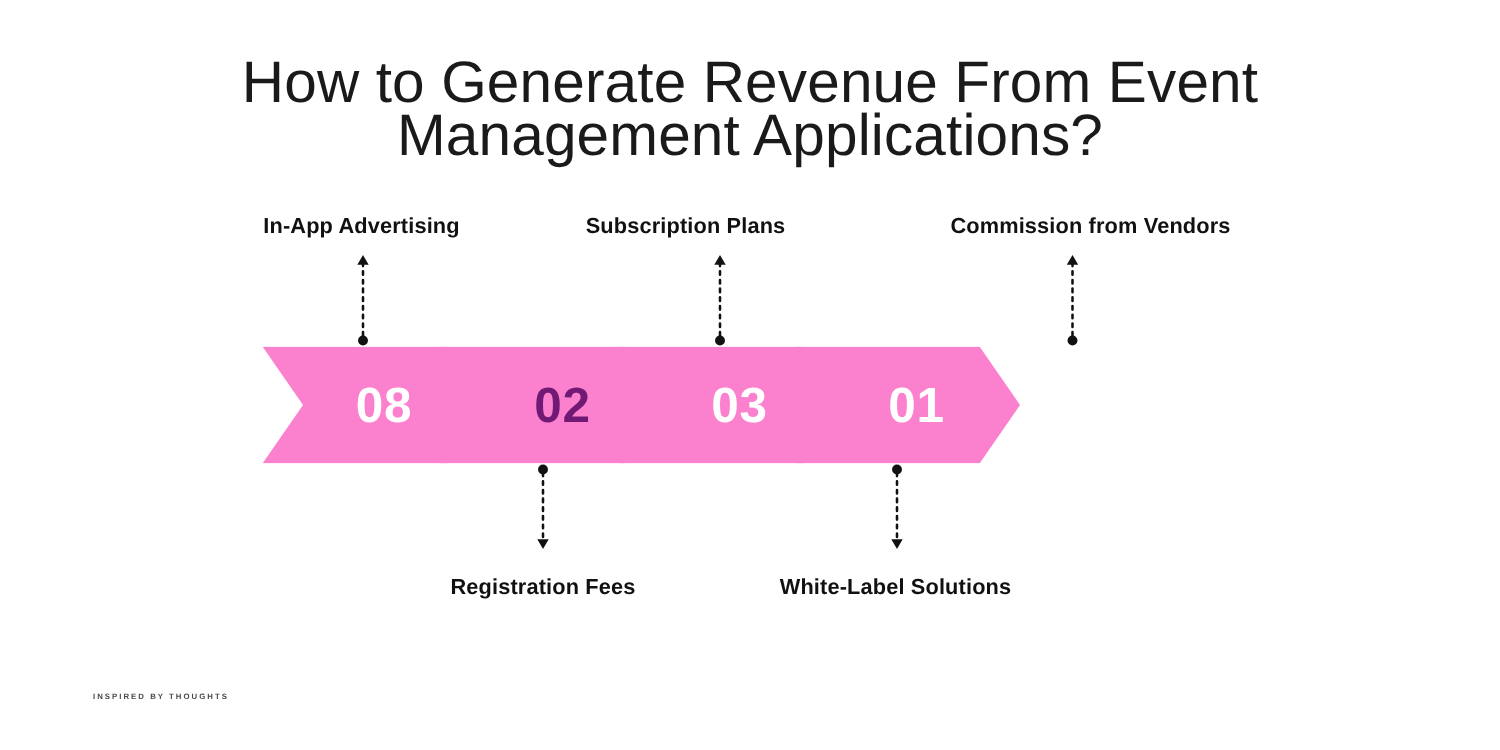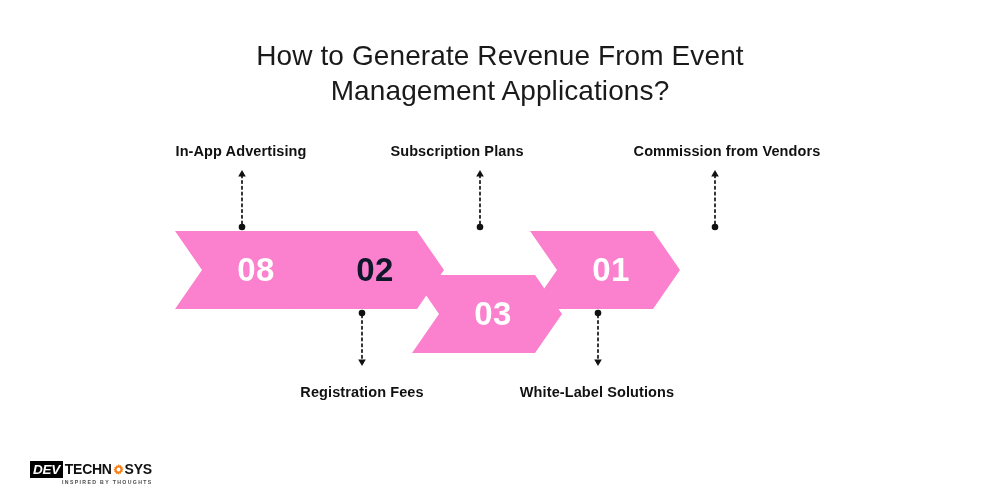--- a/index.html
+++ b/index.html
@@ -22,21 +22,21 @@
   }
 
   
   .title {
     position: absolute;
     left: 0;
     top: 38px;
     width: 1000px;
     text-align: center;
     font-family: "Liberation Sans", sans-serif;
-    font-size: 28px;
+    font-size: 39px;
     line-height: 35px;
     font-weight: 400;
     color: #1a1a1a;
     letter-spacing: 0.1px;
   }
   .title .line {
     display: block;
   }
 
   
@@ -200,40 +200,27 @@
           <circle cx="7" cy="57" r="3.3" fill="#111111"></circle>
         </svg>
       </div>
     </div>
 
   <div class="chevron-band" id="chevron-band">
       <div class="chev" style="left: 175px; width: 150px; background: rgb(251, 128, 205);">
         <span class="num" style="color: rgb(255, 255, 255);">08</span>
       </div>
       <div class="chev" style="left: 294px; width: 150px; background: rgb(251, 128, 205);">
-        <span class="num" style="color: #0f172a;">02</span>
-      </div>
-      <div class="chev" style="left: 412px; width: 150px; background: rgb(251, 128, 205); margin-top: 44px;">
+        <span class="num" style="color: #701a75;">02</span>
+      </div>
+      <div class="chev" style="left: 412px; width: 150px; background: rgb(251, 128, 205);">
         <span class="num" style="color: rgb(255, 255, 255);">03</span>
       </div>
       <div class="chev" style="left: 530px; width: 150px; background: rgb(251, 128, 205);">
         <span class="num" style="color: rgb(255, 255, 255);">01</span>
       </div>
     </div>
 
   <div class="logo">
-    <div class="logo-row">
-      <span class="logo-dev">DEV</span>
-      <span class="logo-techno">TECHN</span>
-      <span class="logo-gear">
-        <svg width="11" height="11" viewBox="0 0 24 24" aria-hidden="true">
-          <g fill="#f5821f">
-            <path d="M12 0.8l2.1 2.6 3.2-1 0.7 3.3 3.3 0.7-1 3.2 2.6 2.1-2.6 2.1 1 3.2-3.3 0.7-0.7 3.3-3.2-1L12 23.2 9.9 20.6l-3.2 1-0.7-3.3-3.3-0.7 1-3.2L1.1 12.3l2.6-2.1-1-3.2 3.3-0.7 0.7-3.3 3.2 1z"></path>
-          </g>
-          <circle cx="12" cy="12" r="4.1" fill="#ffffff"></circle>
-        </svg>
-      </span>
-      <span class="logo-sys">SYS</span>
-    </div>
     <div class="logo-tagline">INSPIRED BY THOUGHTS</div>
   </div>
 
 </div>
 
 </body></html>

